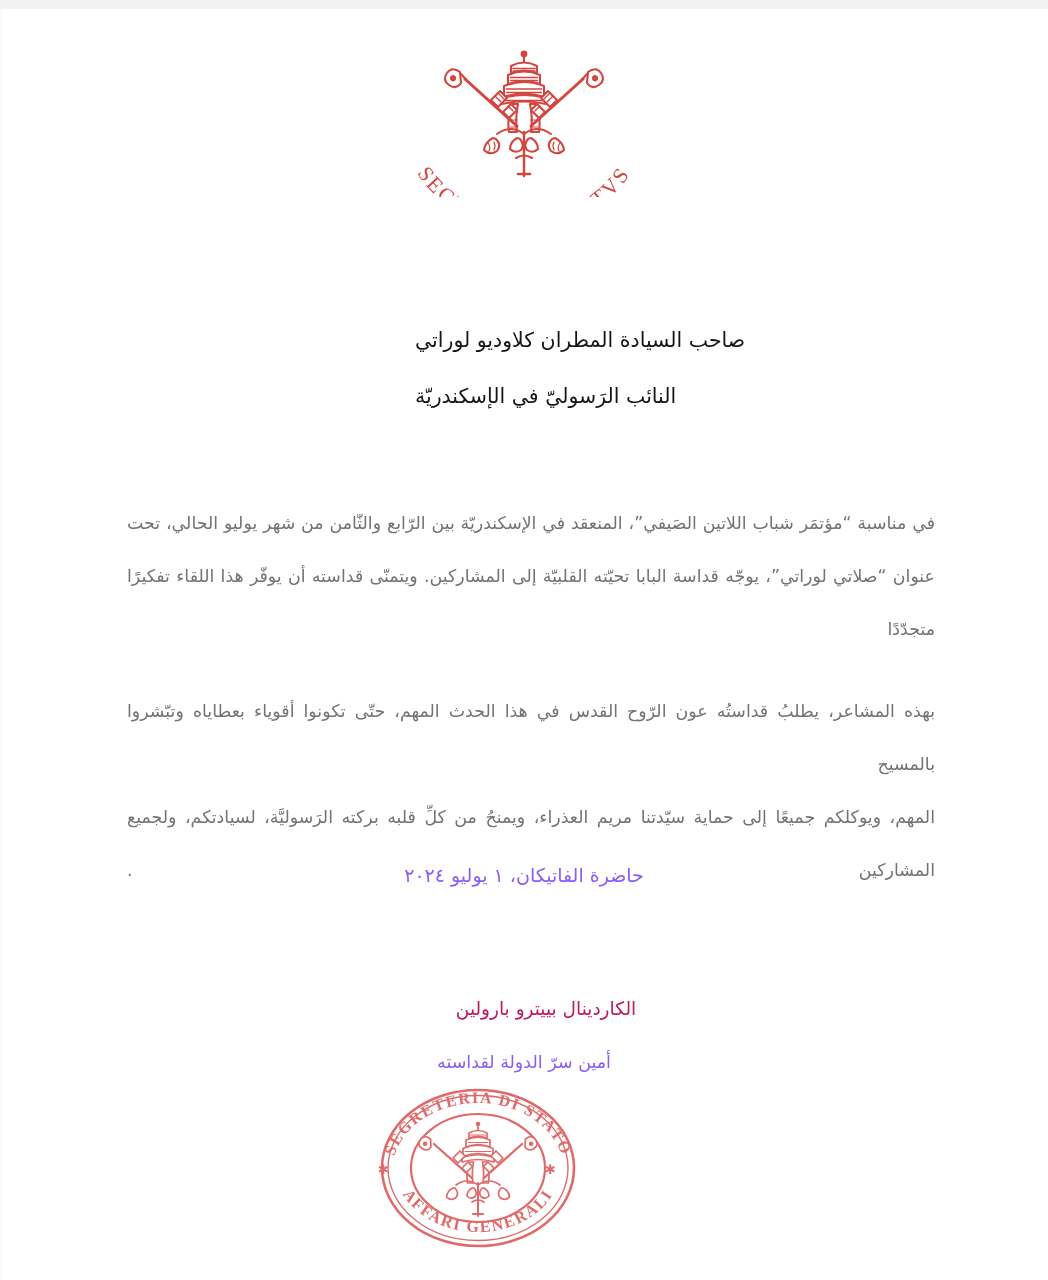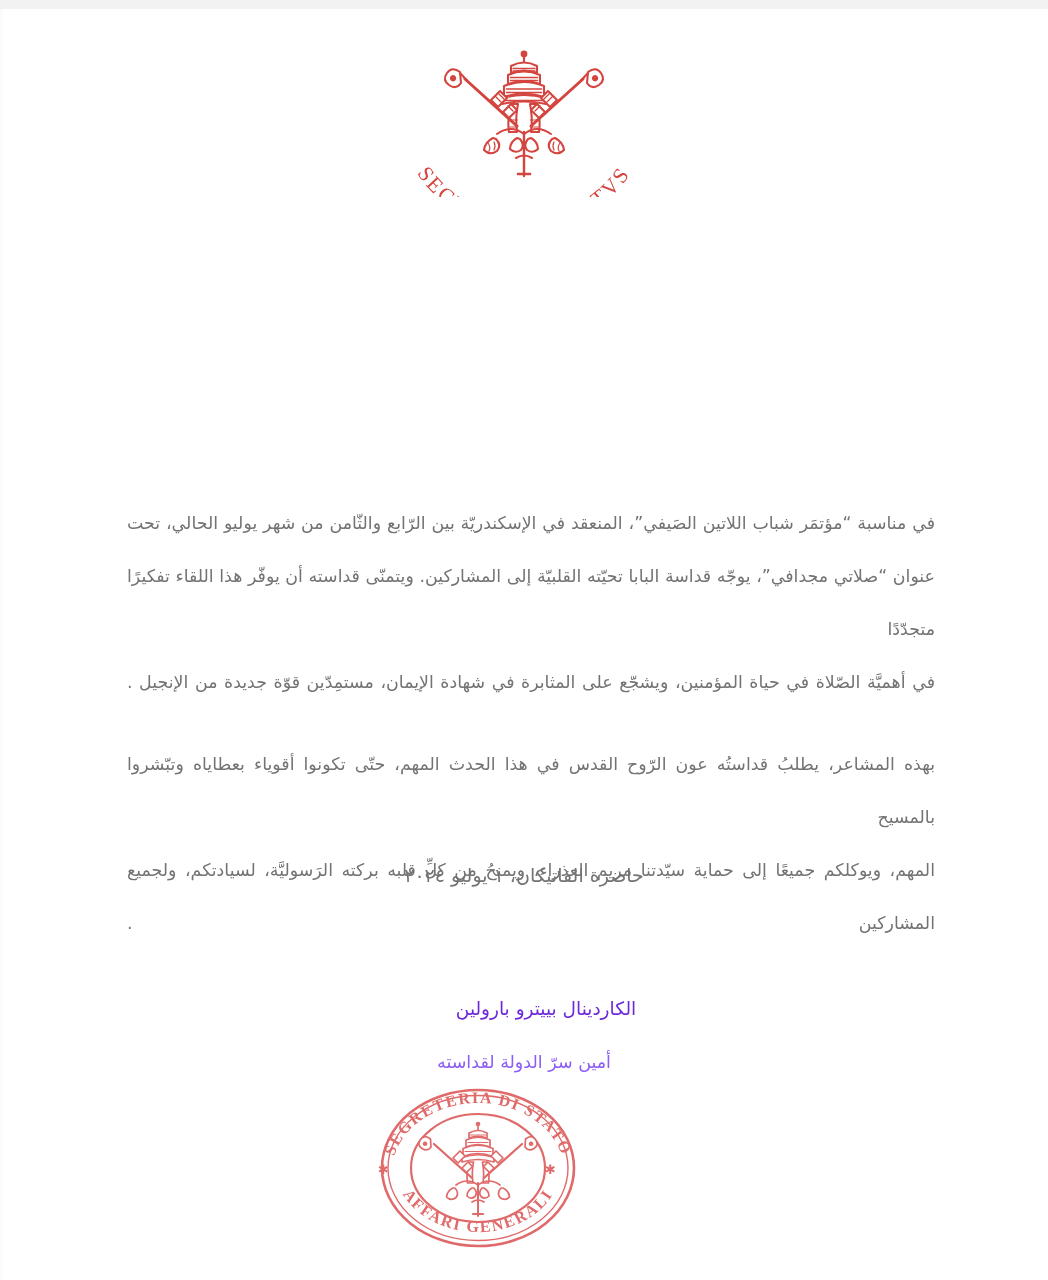--- a/index.html
+++ b/index.html
@@ -109,37 +109,37 @@
     position: absolute;
     top: 864px;
     left: 0;
     width: 1048px;
     text-align: center;
     direction: rtl;
   }
   .date-line .dtext {
     font-family: "DejaVu Sans", sans-serif;
     font-size: 19px;
-    color: #737373;
+    color: #8b5cf6;
     letter-spacing: 0.2px;
   }
 
   
   .signature {
     position: absolute;
     top: 994px;
     left: 0;
     width: 1048px;
     text-align: center;
     direction: rtl;
   }
   .signature .sline1 {
     font-family: "DejaVu Sans", sans-serif;
     font-size: 18.5px;
-    color: #6d28d9;
+    color: #be185d;
     line-height: 30px;
     padding-left: 44px;
   }
   .signature .sline2 {
     font-family: "DejaVu Sans", sans-serif;
     font-size: 17.5px;
     color: #8b5cf6;
     line-height: 30px;
     margin-top: 23px;
   }
@@ -220,27 +220,30 @@
         <defs>
           <path id="arcpath" d="M 6 108 A 128 128 0 0 0 244 108" fill="none"></path>
         </defs>
         <text font-family="'Liberation Serif','DejaVu Serif',serif" font-size="21.5" letter-spacing="2.4" fill="#d4453f">
           <textPath href="#arcpath" startOffset="50%" text-anchor="middle">SECRETARIA STATVS</textPath>
         </text>
       </svg>
     </div>
   </div>
 
+  <div class="addressee">
+    <div class="aline">صاحب السيادة المطران كلاوديو لوراتي</div>
+    <div class="aline">النائب الرَسوليّ في الإسكندريّة</div>
+  </div>
 
   <div class="body-block">
 
     <div class="para">
       <div class="bline stretch">في مناسبة “مؤتمَر شباب اللاتين الصَيفي”، المنعقد في الإسكندريّة بين الرّابع والثّامن من شهر يوليو الحالي، تحت</div>
-      <div class="bline stretch">عنوان “صلاتي مجدافي”، يوجّه قداسة البابا تحيّته القلبيّة إلى المشاركين. ويتمنّى قداسته أن يوفّر هذا اللقاء تفكيرًا متجدّدًا</div>
-      <div class="bline stretch">في أهميَّة الصّلاة في حياة المؤمنين، ويشجّع على المثابرة في شهادة الإيمان، مستمِدّين قوّة جديدة من الإنجيل .</div>
+      <div class="bline stretch">عنوان “صلاتي لوراتي”، يوجّه قداسة البابا تحيّته القلبيّة إلى المشاركين. ويتمنّى قداسته أن يوفّر هذا اللقاء تفكيرًا متجدّدًا</div>
     </div>
 
     <div class="para">
       <div class="bline stretch">بهذه المشاعر، يطلبُ قداستُه عون الرّوح القدس في هذا الحدث المهم، حتّى تكونوا أقوياء بعطاياه وتبّشروا بالمسيح</div>
       <div class="bline stretch">المهم، ويوكلكم جميعًا إلى حماية سيّدتنا مريم العذراء، ويمنحُ من كلِّ قلبه بركته الرَسوليَّة، لسيادتكم، ولجميع المشاركين .</div>
     </div>
 
   </div>
 
   <div class="date-line">

